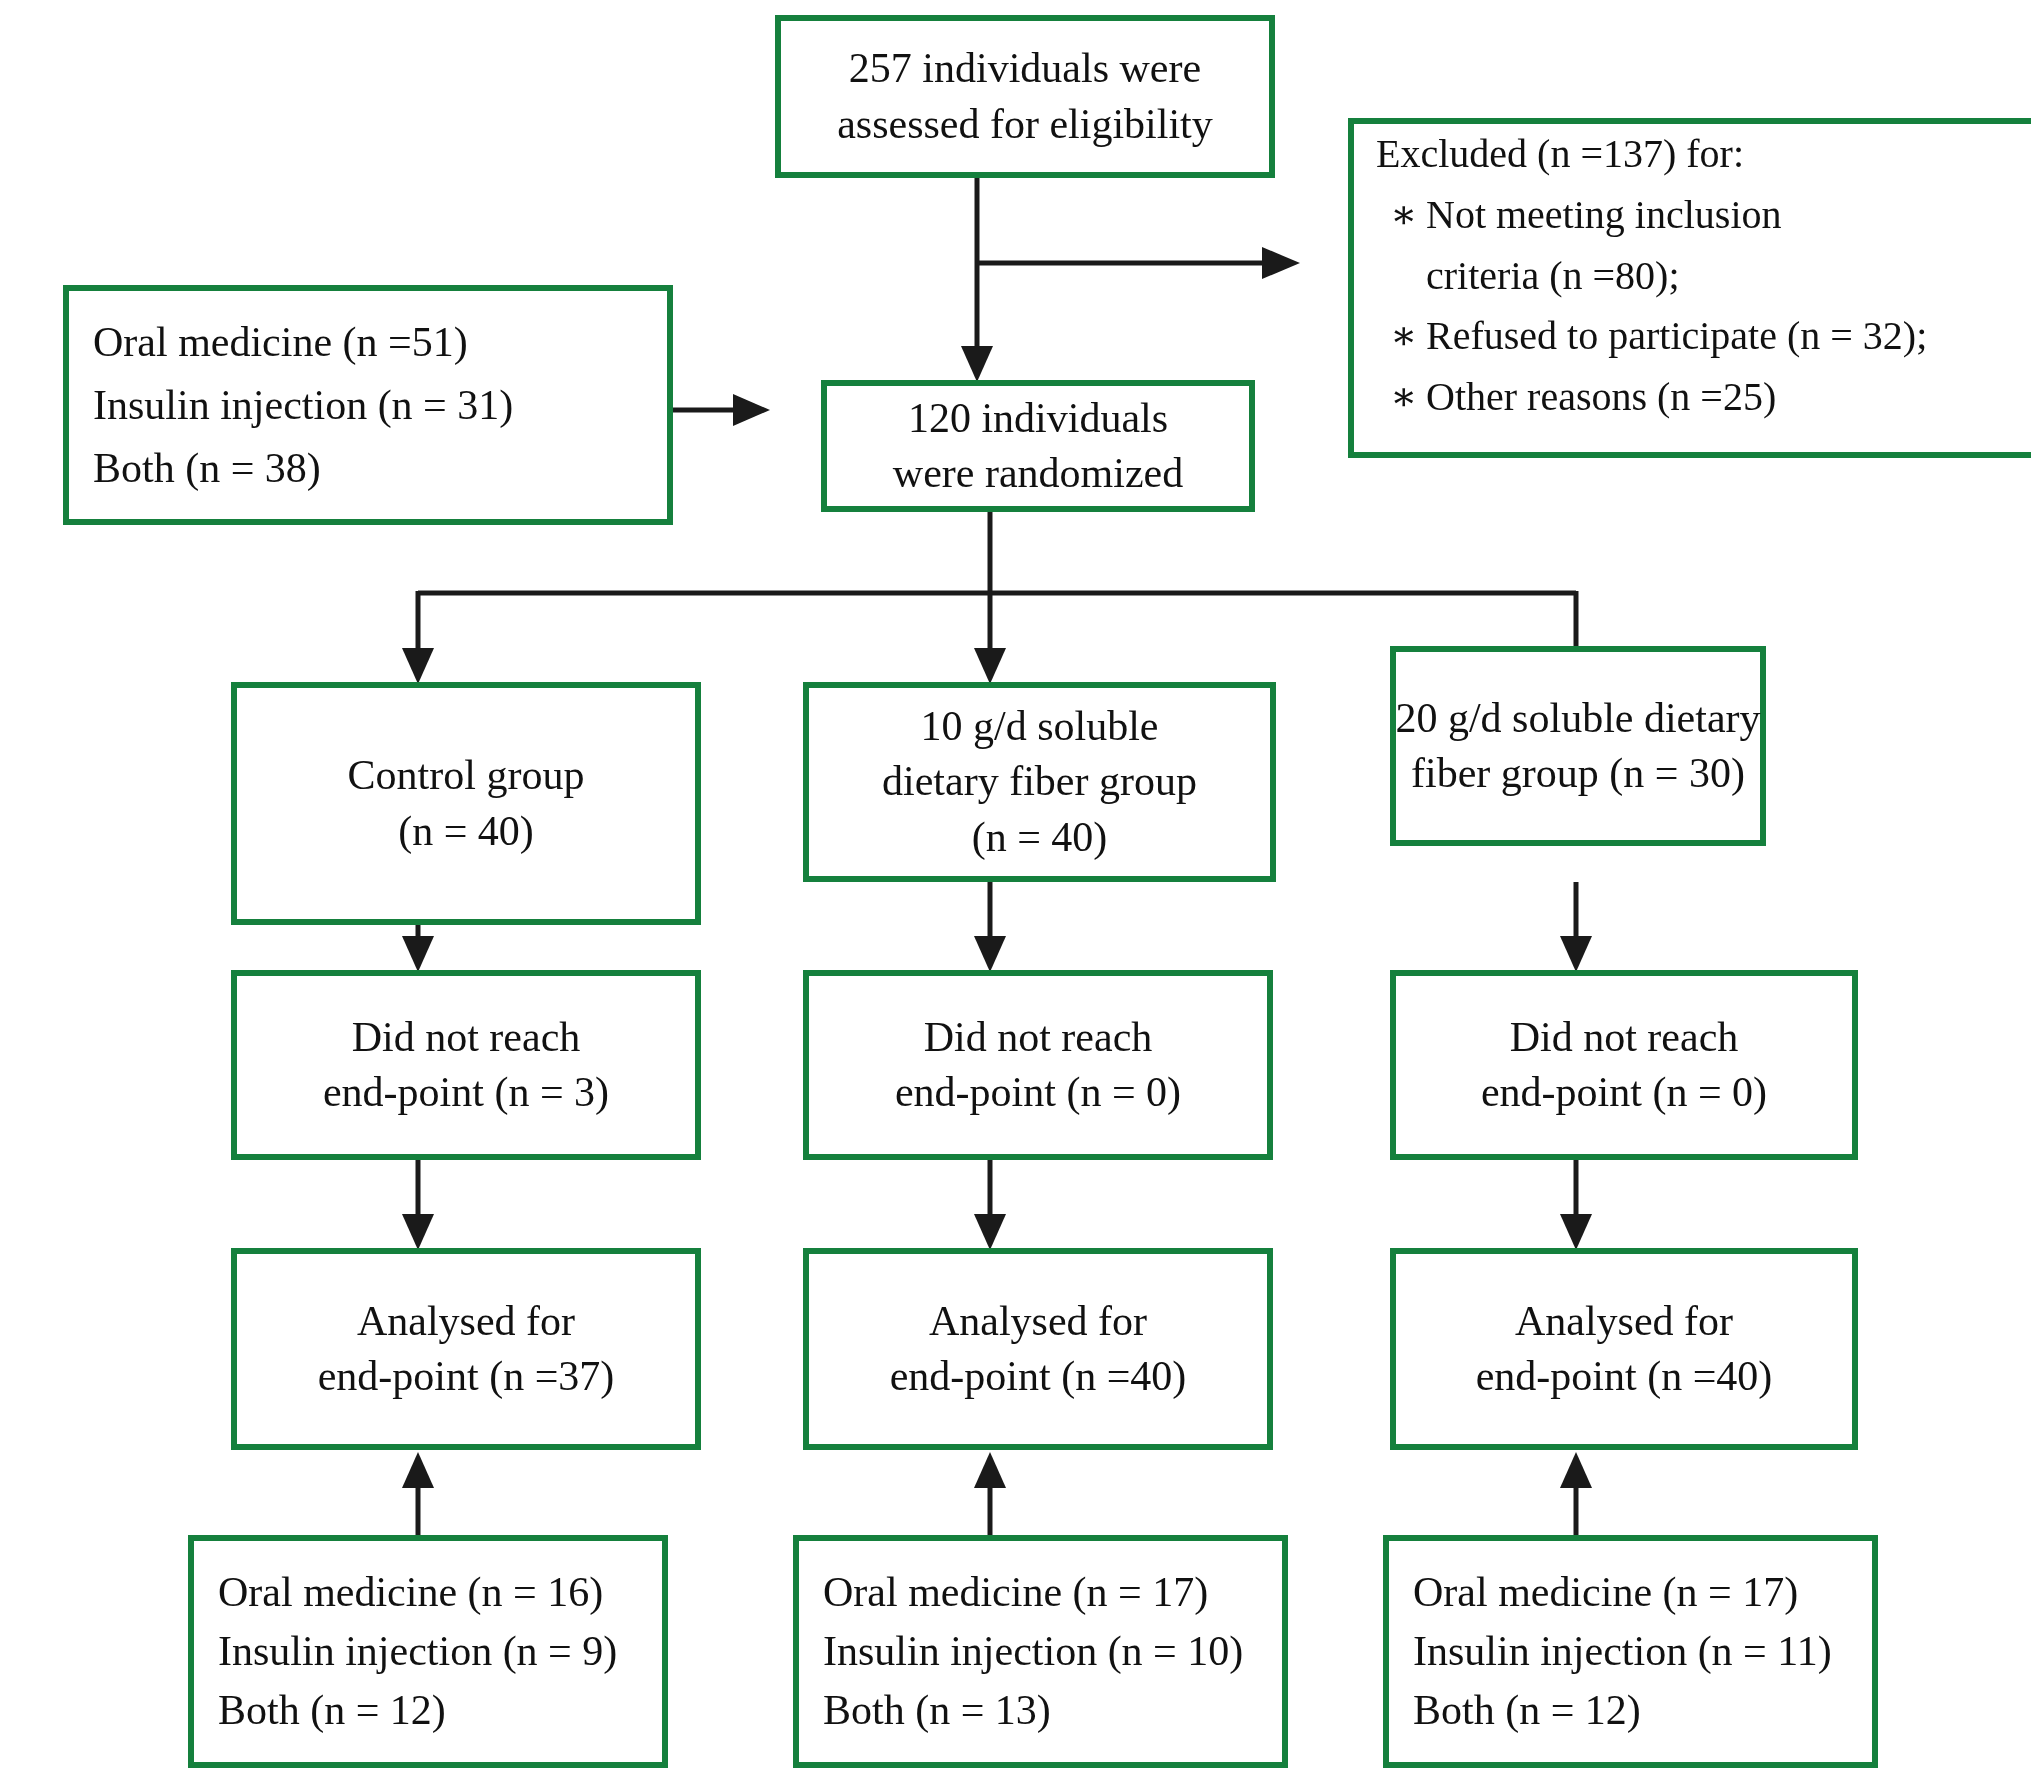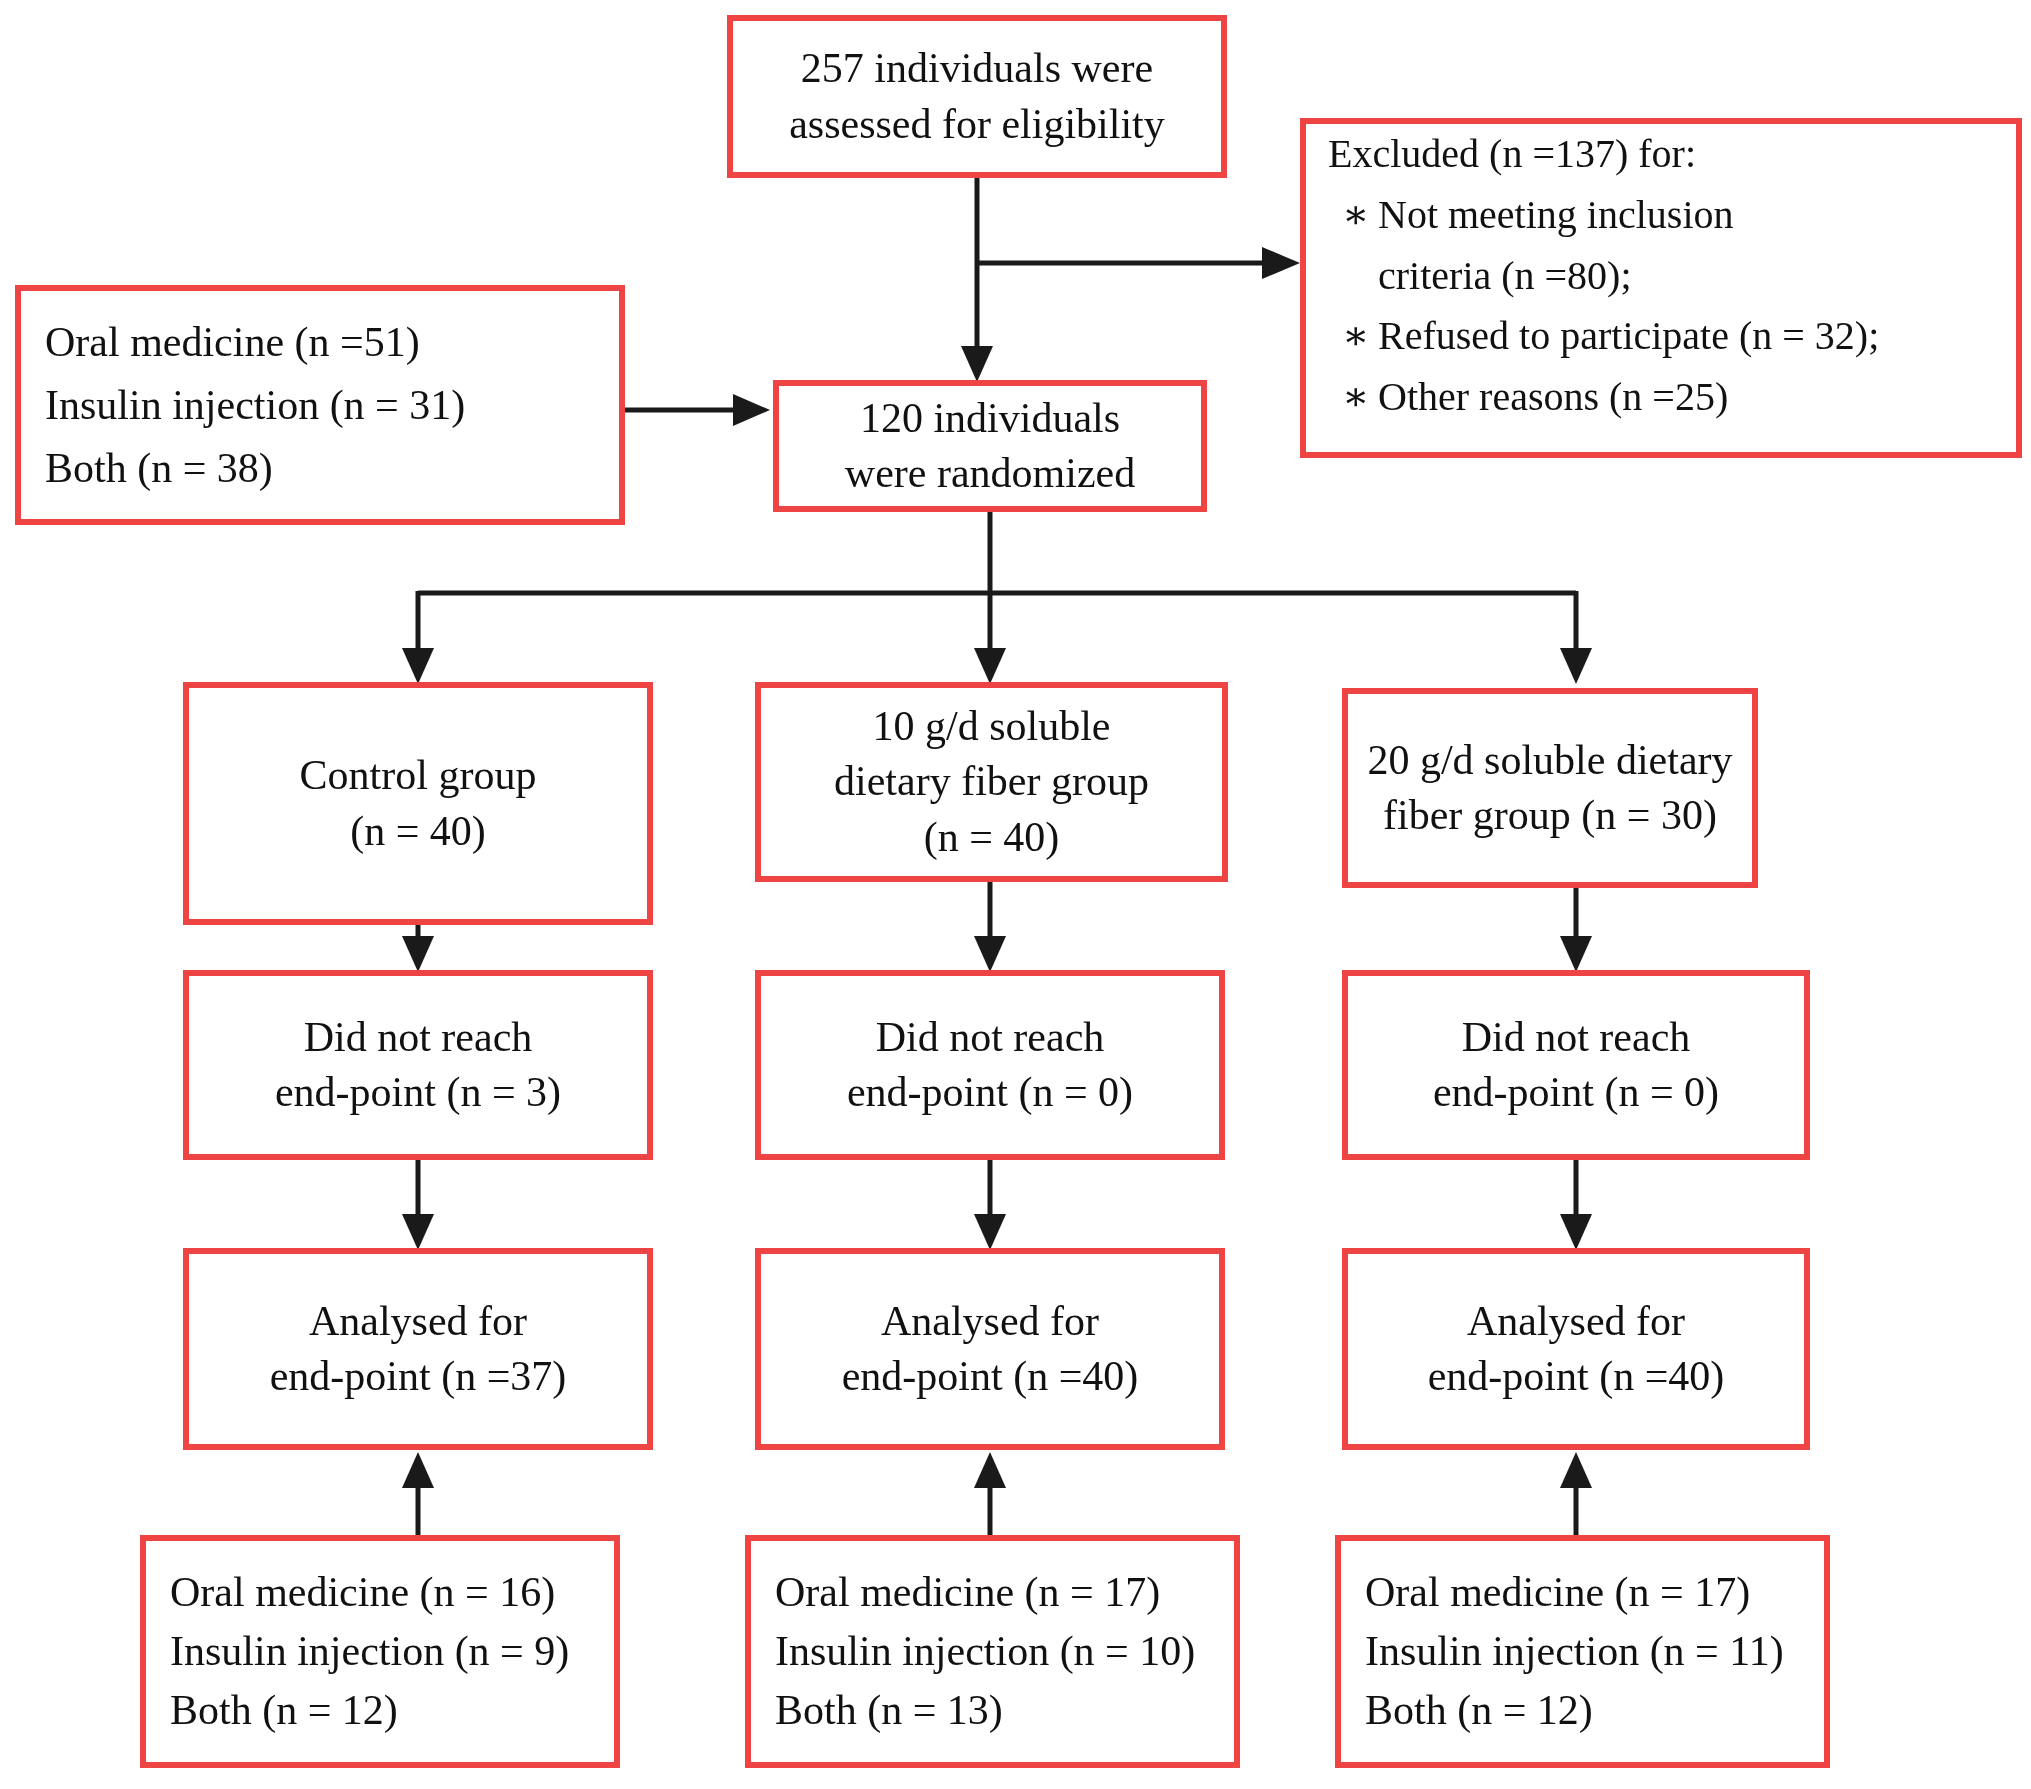--- a/index.html
+++ b/index.html
@@ -8,23 +8,23 @@
     width:2031px;height:1789px;
     background:#ffffff;
     font-family:"Liberation Serif","DejaVu Serif",serif;
     color:#111111;
   }
   svg.connectors{position:absolute;left:0;top:0;width:2031px;height:1789px;}
   svg.connectors line{stroke:#1a1a1a;stroke-width:5;}
   svg.connectors polygon{fill:#1a1a1a;stroke:none;}
   .box{
     position:absolute;box-sizing:border-box;
-    border:6px solid #ef4444;background:#ffffff;
+    border:6px solid #15803d;background:#ffffff;
     display:flex;flex-direction:column;
-    font-size:42px;line-height:1.32;
+    font-size:42px;line-height:1.32;margin-left:48px;
   }
   .center{justify-content:center;align-items:center;text-align:center;}
   .lefty{justify-content:center;align-items:flex-start;text-align:left;padding:8px 24px 8px 24px;}
   .ln{display:block;white-space:nowrap;}
   .pretreat{line-height:1.5;}
   .treat{line-height:1.4;}
   .excluded{
     font-size:40px;line-height:1.52;
     justify-content:flex-start;align-items:flex-start;text-align:left;
     padding:0 8px 8px 22px;
@@ -121,21 +121,21 @@
 
   <div class="box center" style="left:183px;top:682px;width:470px;height:243px">
     <span class="ln">Control group</span>
     <span class="ln">(n = 40)</span>
   </div>
   <div class="box center" style="left:755px;top:682px;width:473px;height:200px">
     <span class="ln">10 g/d soluble</span>
     <span class="ln">dietary fiber group</span>
     <span class="ln">(n = 40)</span>
   </div>
-  <div class="box center" style="left:1342px;top:688px;width:416px;height:200px">
+  <div class="box center" style="left:1342px;top:646px;width:376px;height:200px">
     <span class="ln">20 g/d soluble dietary</span>
     <span class="ln">fiber group (n = 30)</span>
   </div>
 
   <div class="box center" style="left:183px;top:970px;width:470px;height:190px">
     <span class="ln">Did not reach</span>
     <span class="ln">end-point (n = 3)</span>
   </div>
   <div class="box center" style="left:755px;top:970px;width:470px;height:190px">
     <span class="ln">Did not reach</span>

